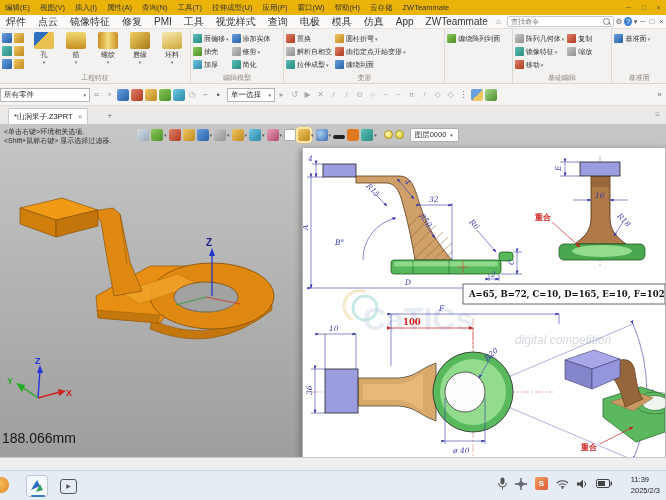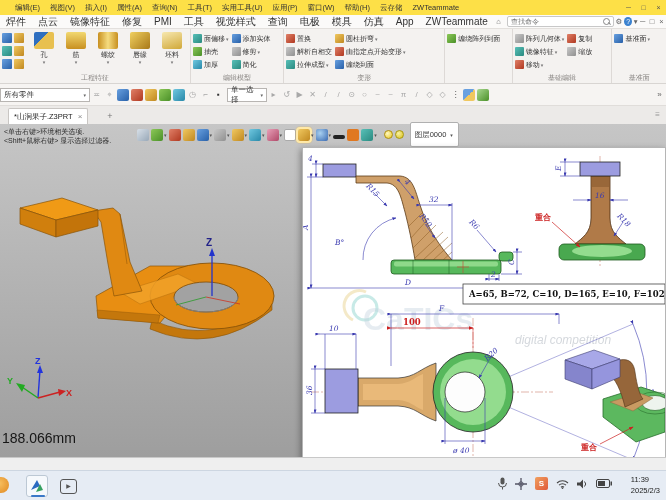--- a/index.html
+++ b/index.html
@@ -1,21 +1,21 @@
 <!DOCTYPE html>
 <html><head>
 <meta charset="utf-8">
 <style>
   * { margin:0; padding:0; box-sizing:border-box; }
   html,body { width:666px; height:500px; overflow:hidden; }
   body { font-family:"Liberation Sans","DejaVu Sans",sans-serif; font-size:8px; color:#333; background:#f5f3f1; position:relative; }
   .abs { position:absolute; }
 
   
-  #titlebar { left:0; top:0; width:666px; height:15px; background:#fde047; display:flex; align-items:center; padding-left:10px; }
+  #titlebar { left:0; top:0; width:666px; height:15px; background:#eab308; display:flex; align-items:center; padding-left:0; }
   #titlebar .menu-item { padding:0 5px; font-size:7.5px; color:#333; white-space:nowrap; }
   #titlebar .win-title { font-size:7.5px; color:#222; margin-left:10px; white-space:nowrap; }
   .winctl { display:flex; margin-left:auto; }
   .winctl span { width:15px; text-align:center; font-size:7px; color:#555; }
 
   
   #tabrow { left:0; top:15px; width:666px; height:14px; background:#fbfaf9; display:flex; align-items:center; border-bottom:1px solid #e3e0dd; }
   #tabrow .rtab { padding:0 6px; font-size:10px; color:#333; white-space:nowrap; }
   #searchbox { display:flex; align-items:center; margin-left:4px; width:112px; height:11px; background:#fff; border:1px solid #c8c8c8; border-radius:2px; padding:0 3px; }
   #searchbox input { border:0; outline:0; width:92px; font-size:7px; color:#888; background:transparent; font-family:inherit; }
@@ -69,21 +69,21 @@
   #addtab { position:absolute; left:104px; top:4px; width:12px; height:12px; text-align:center; line-height:12px; color:#777; font-size:9px; }
   #collapse { position:absolute; right:6px; top:4px; color:#999; font-size:8px; }
 
   
   #viewport { left:0; top:124px; width:666px; height:333px; background:linear-gradient(180deg,#c6c6c6,#9e9e9e); overflow:visible; }
   #hints { position:absolute; left:4px; top:3px; font-size:7px; color:#2a2a2a; line-height:9px; }
   #vtoolbar { position:absolute; left:136px; top:2px; display:flex; align-items:center; height:17px; }
   .vt { width:12px; height:12px; border-radius:2px; margin:0 1px; flex:none; }
   .vt-dd { font-size:5px; color:#555; margin:0 1px 0 0; }
   .vt-hl { outline:2px solid #ffe9a8; box-shadow:0 0 0 3px #e8b44c33; }
-  #layercombo { display:flex; align-items:center; height:25px; background:#fff; border:1px solid #b0b0b0; border-radius:2px; padding:0 4px; margin-left:3px; }
+  #layercombo { display:flex; align-items:center; height:14px; background:#fff; border:1px solid #b0b0b0; border-radius:2px; padding:0 4px; margin-left:3px; }
   #layercombo .t { font-size:7.5px; color:#333; }
   .bulb { width:9px; height:9px; border-radius:50%; background:radial-gradient(circle at 35% 35%,#fff8c0,#e8c820); border:1px solid #b09010; margin-right:2px; }
   .ball { width:9px; height:9px; border-radius:50%; background:radial-gradient(circle at 35% 35%,#f8f0a0,#d8c018); border:1px solid #a89810; margin-right:3px; }
   #measure { position:absolute; left:2px; top:306px; font-size:14px; color:#161616; }
 
   
   #drawpanel { position:absolute; left:302px; top:23px; width:364px; height:312px; background:#fff; border:1px solid #b5b5b5; box-shadow:-2px 2px 6px rgba(0,0,0,.3); }
 
   
   #statusstrip { left:0; top:457px; width:666px; height:13px; background:#efefef; border-top:1px solid #c8c8c8; }
@@ -100,21 +100,21 @@
 </head>
 <body>
 
 <div id="titlebar" class="abs">
   <span class="menu-item">编辑(E)</span>
   <span class="menu-item">视图(V)</span>
   <span class="menu-item">插入(I)</span>
   <span class="menu-item">属性(A)</span>
   <span class="menu-item">查询(N)</span>
   <span class="menu-item">工具(T)</span>
-  <span class="menu-item">实用工具(U)</span>
+  <span class="menu-item">拉伸成型(U)</span>
   <span class="menu-item">应用(P)</span>
   <span class="menu-item">窗口(W)</span>
   <span class="menu-item">帮助(H)</span>
   <span class="menu-item">云存储</span>
   <span class="menu-item">ZWTeammate</span>
   <div class="winctl">
     <span>─</span>
     <span>□</span>
     <span>×</span>
   </div>
@@ -327,21 +327,21 @@
   <span class="qic">≖</span>
   <span class="qic">⌖</span>
   <span class="qic-c ic-blue"></span>
   <span class="qic-c ic-red"></span>
   <span class="qic-c ic-gold"></span>
   <span class="qic-c ic-green"></span>
   <span class="qic-c ic-cyan"></span>
   <span class="qic">◷</span>
   <span class="qic">⌐</span>
   <span class="qic" style="color:#333">▪</span>
-  <div class="combo" style="width:40px; margin-left:2px">
+  <div class="combo" style="width:48px; margin-left:2px">
     <span>单一选择</span>
       <span class="dd">▾</span>
   </div>
   <span class="qic">▸</span>
   <span class="qic">↺</span>
   <span class="qic">▶</span>
   <span class="qic">✕</span>
   <span class="qic">/</span>
   <span class="qic">/</span>
   <span class="qic">⊙</span>

